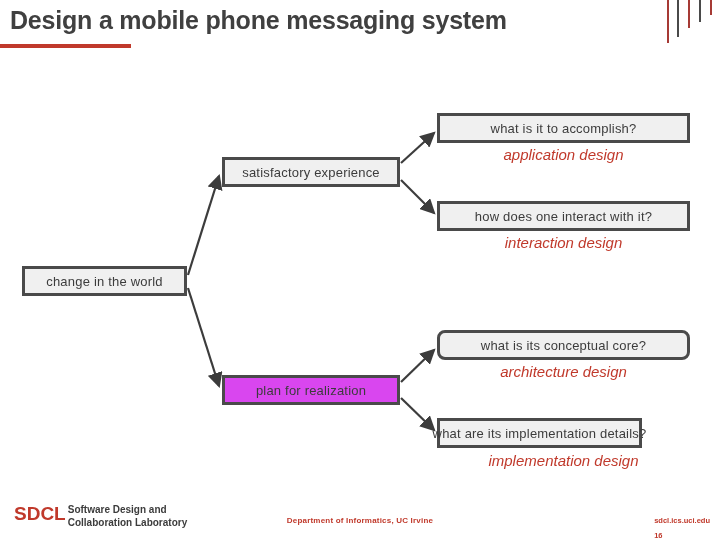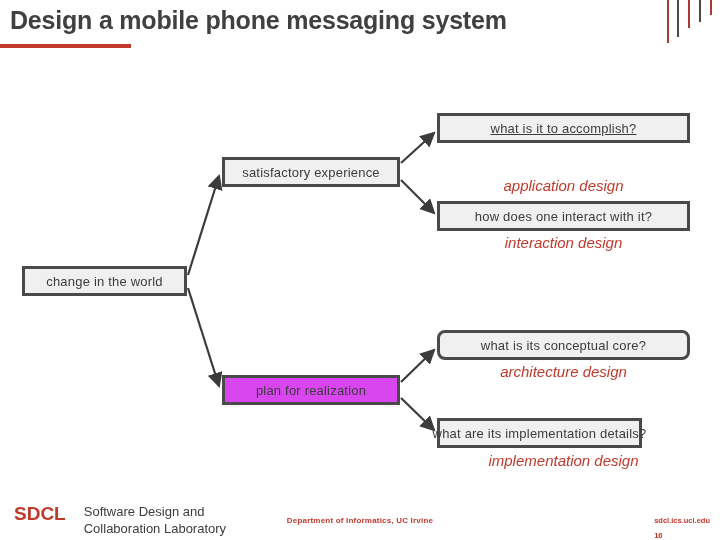--- a/index.html
+++ b/index.html
@@ -85,29 +85,29 @@
   .caption {
     position: absolute;
     color: #C0392B;
     font-style: italic;
     font-size: 15px;
     text-align: center;
     white-space: nowrap;
   }
 
   
-  #node-accomplish      { left: 437px; top: 113px; width: 253px; height: 30px; text-decoration: underline; }
+  #node-accomplish      { left: 437px; top: 113px; width: 253px; height: 30px; }
   #node-satisfactory    { left: 222px; top: 157px; width: 178px; height: 30px; }
   #node-interact        { left: 437px; top: 201px; width: 253px; height: 30px; }
   #node-change          { left: 22px;  top: 266px; width: 165px; height: 30px; }
   #node-core            { left: 437px; top: 330px; width: 253px; height: 30px; }
   #node-plan            { left: 222px; top: 375px; width: 178px; height: 30px; }
   #node-implementation  { left: 437px; top: 418px; width: 205px; height: 30px; }
 
-  #cap-application      { left: 437px; top: 146px; width: 253px; margin-top: 31px; }
+  #cap-application      { left: 437px; top: 146px; width: 253px; }
   #cap-interaction      { left: 437px; top: 234px; width: 253px; }
   #cap-architecture     { left: 437px; top: 363px; width: 253px; }
   #cap-implementation   { left: 437px; top: 452px; width: 253px; }
 
   
   #footer {
     position: absolute;
     left: 0;
     bottom: 0;
     width: 720px;
@@ -121,25 +121,25 @@
     align-items: flex-start;
   }
   #logo-mark {
     font-size: 19px;
     font-weight: bold;
     color: #C0392B;
     letter-spacing: 0px;
     line-height: 1;
   }
   #logo-words {
-    margin-left: 18px;
-    font-size: 13px;
+    margin-left: 2px;
+    font-size: 10px;
     color: #3C3C3C;
     line-height: 1.28;
-    font-weight: normal;
+    font-weight: bold;
   }
   #footer-center {
     position: absolute;
     left: 0;
     top: 20px;
     width: 720px;
     text-align: center;
     font-size: 8px;
     font-weight: bold;
     color: #C0392B;

